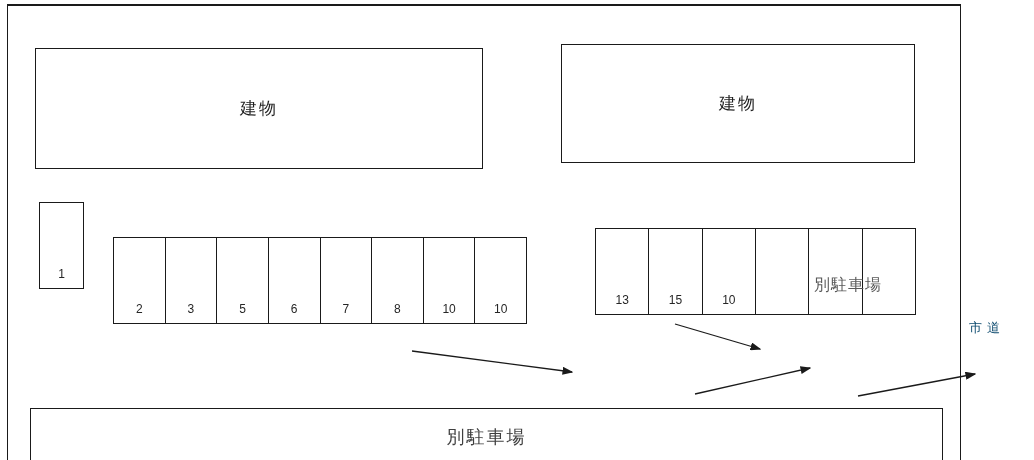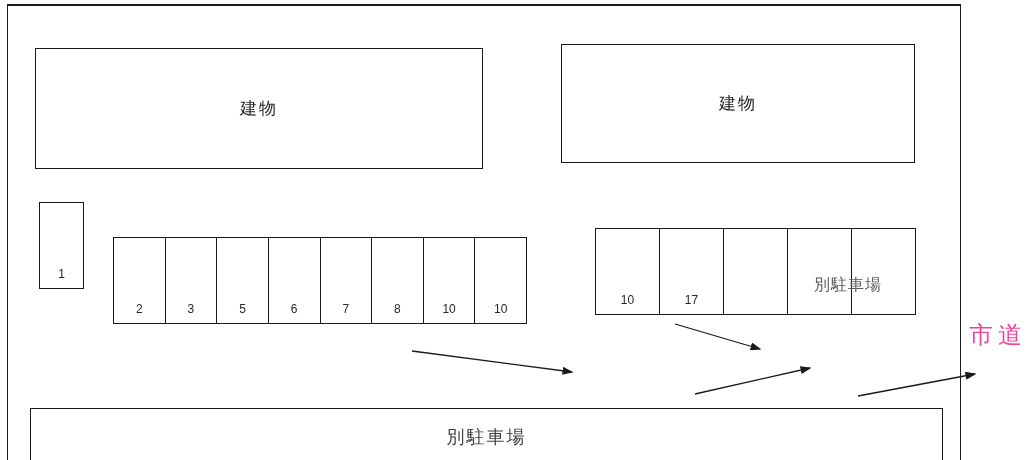--- a/index.html
+++ b/index.html
@@ -92,23 +92,23 @@
     display: inline-block;
     margin-top: 16px;
     font-size: 18px;
     letter-spacing: 2px;
     color: var(--bottom-lot-text);
   }
 
   .road-label {
     position: absolute;
     left: 969px; top: 319px;
-    font-size: 24px;
+    font-size: 13px;
     letter-spacing: 5px;
-    color: #ec4899;
+    color: #0c4a6e;
     white-space: nowrap;
   }
 
   .arrows {
     position: absolute;
     left: 0; top: 0;
     width: 1034px; height: 460px;
     pointer-events: none;
   }
 </style>
@@ -153,24 +153,27 @@
     <div class="cell">
         <span>10</span>
       </div>
     <div class="cell">
         <span>10</span>
       </div>
   </div>
 
   <div class="row row-right">
     <div class="cell">
+        <span>13</span>
+      </div>
+    <div class="cell">
+        <span>15</span>
+      </div>
+    <div class="cell">
         <span>10</span>
-      </div>
-    <div class="cell">
-        <span>17</span>
       </div>
     <div class="cell">
         <span></span>
       </div>
     <div class="cell">
         <span></span>
       </div>
     <div class="cell">
         <span></span>
       </div>

